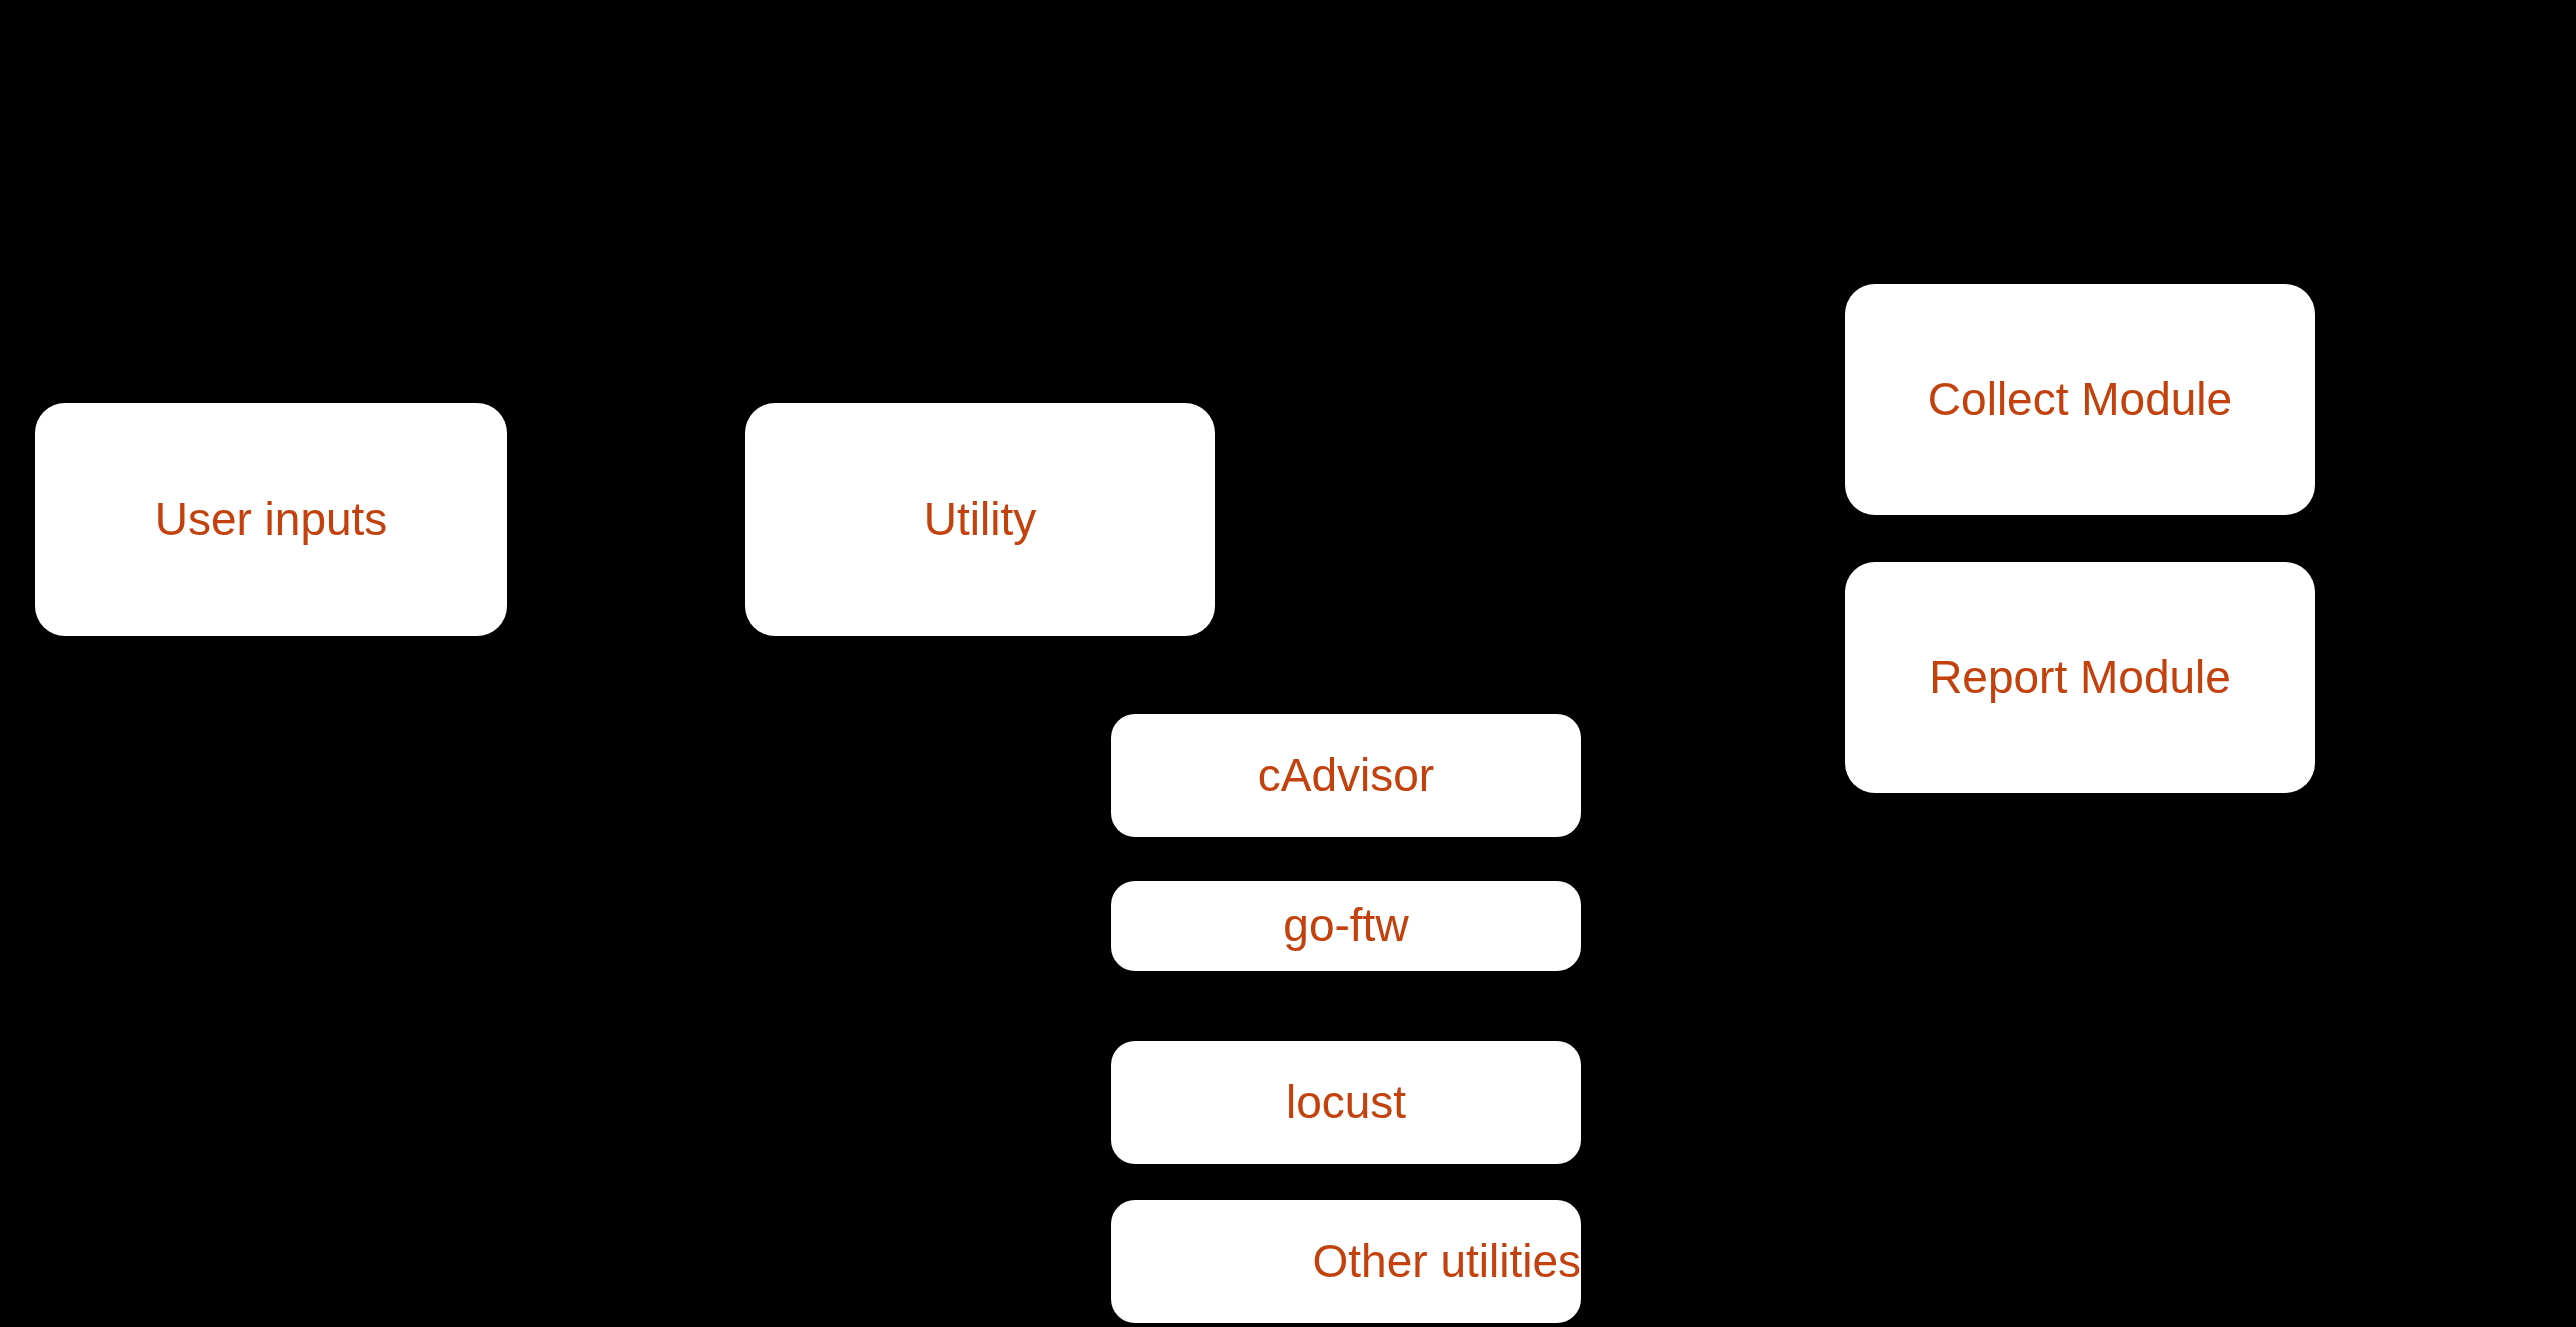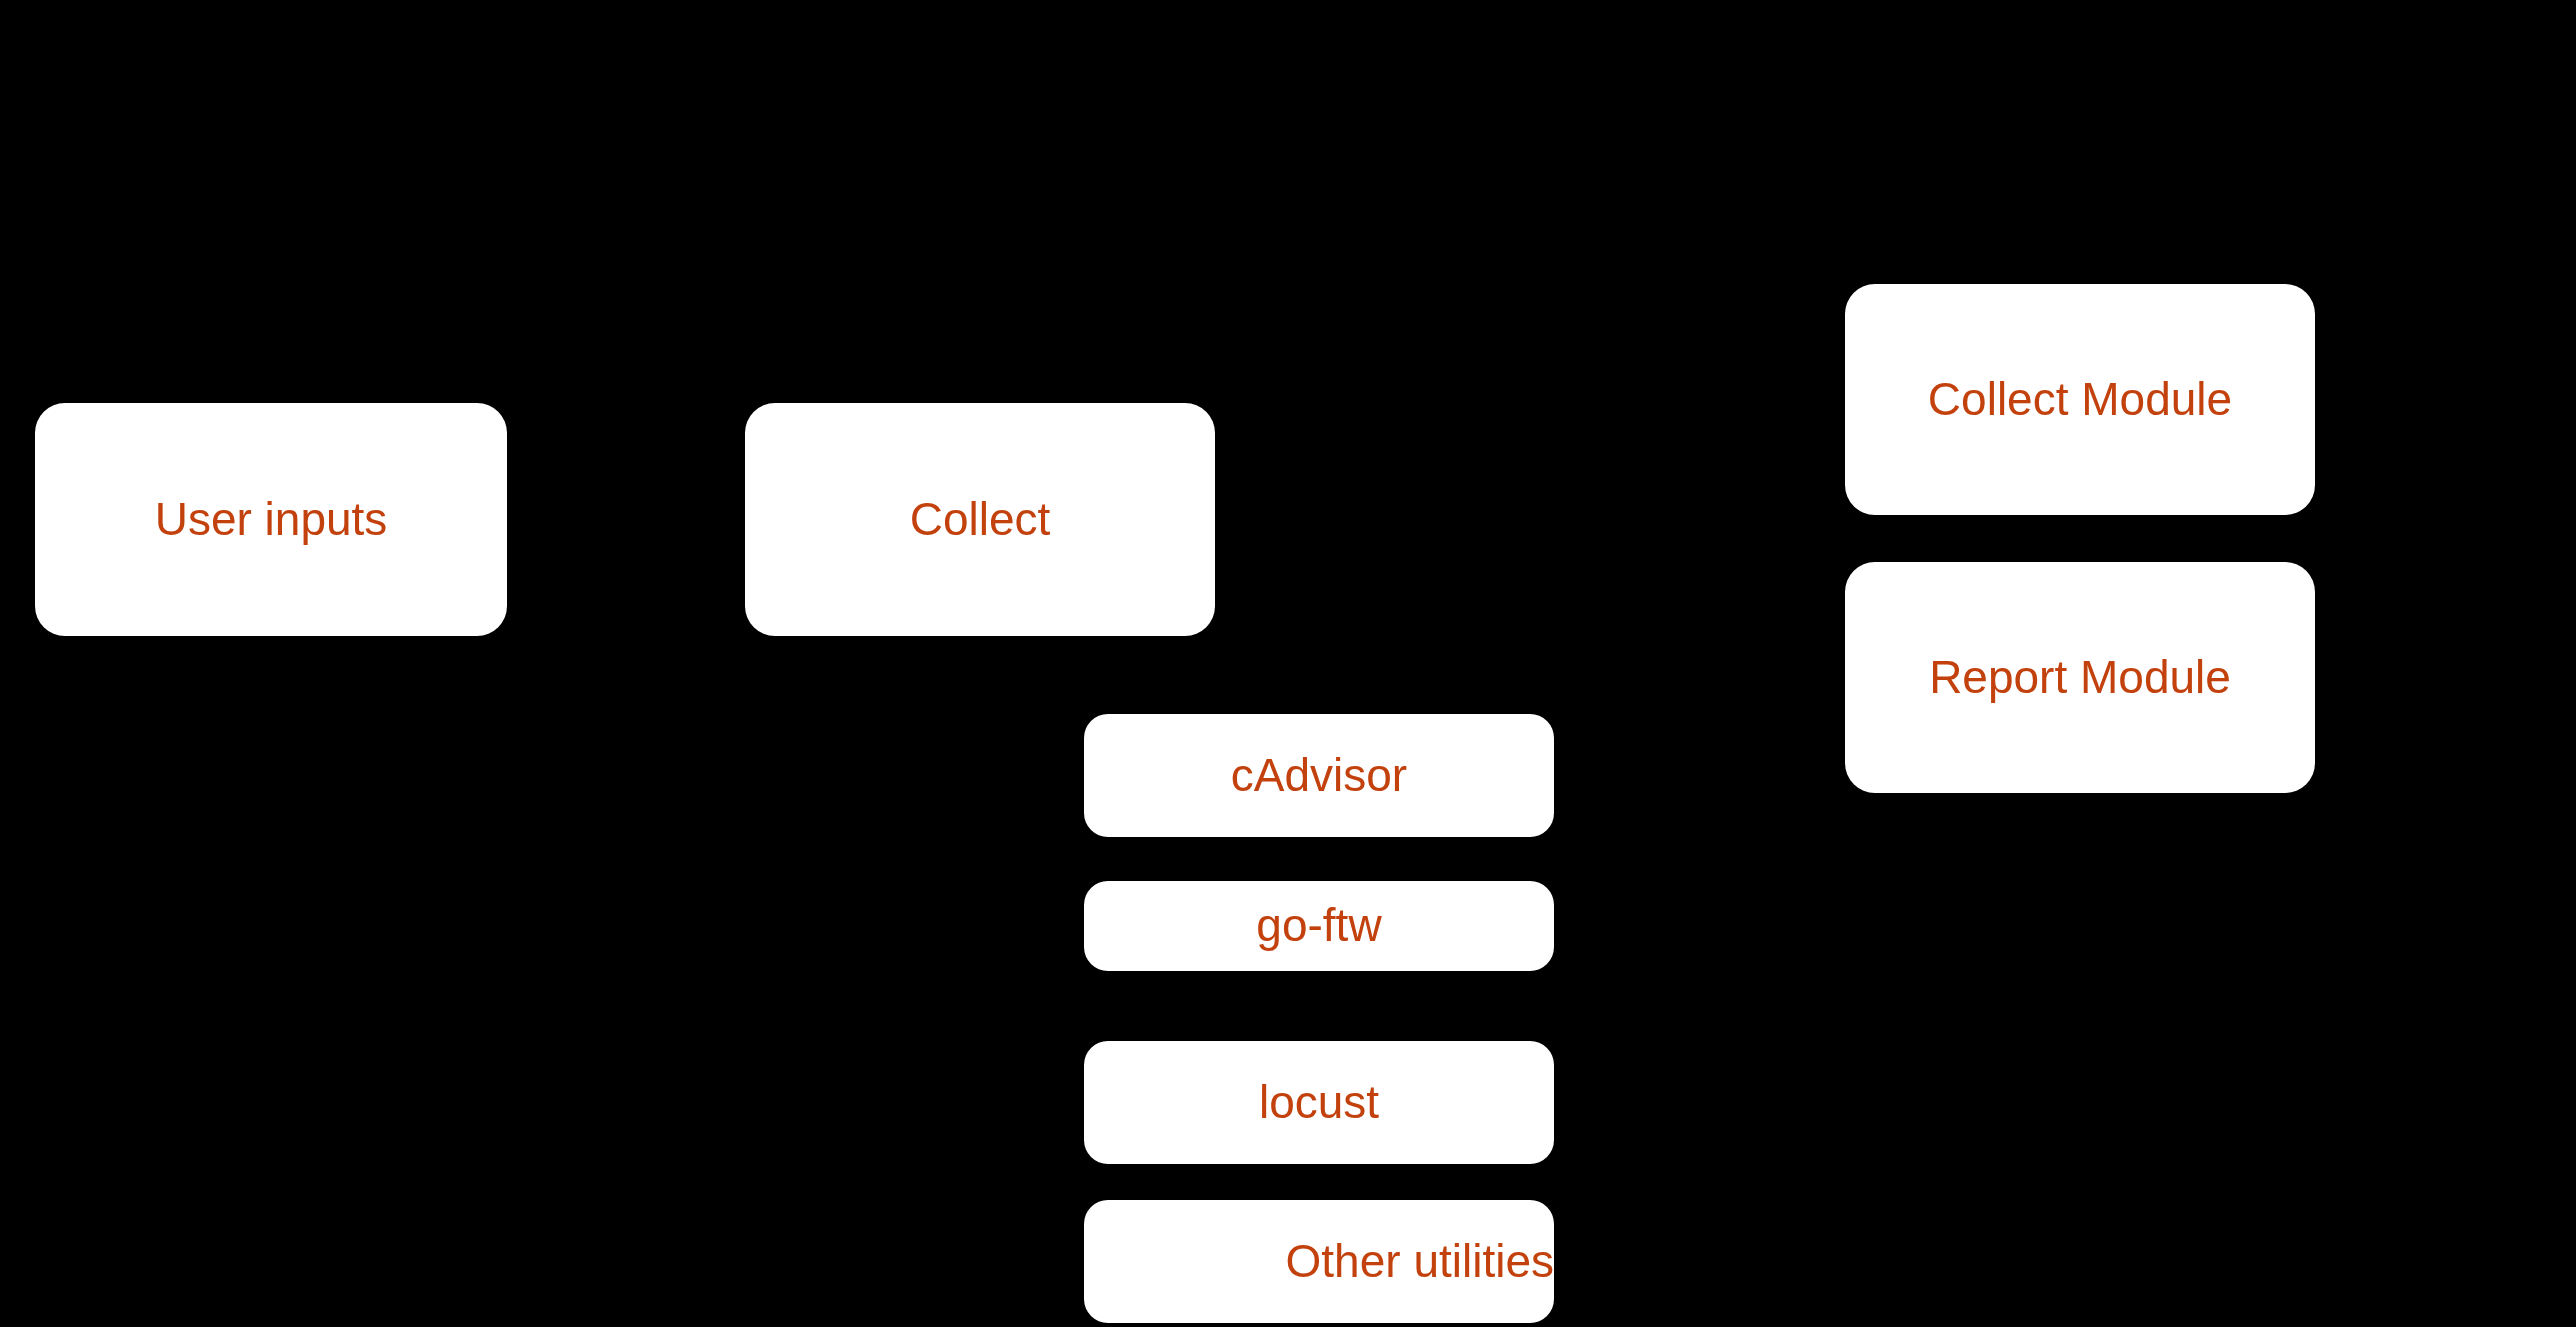--- a/index.html
+++ b/index.html
@@ -27,20 +27,21 @@
     text-align: center;
     font-size: 46px;
     line-height: 1.2;
     box-sizing: border-box;
   }
   .node--big {
     border-radius: 30px;
   }
   .node--small {
     border-radius: 24px;
+    margin-left: 27px;
   }
   
   #node-user-inputs    { left: 8px;    top: 403px;  width: 472px; height: 233px; margin-left: 27px; }
   #node-utility        { left: 745px;  top: 403px;  width: 470px; height: 233px; }
   #node-collect-module { left: 1845px; top: 284px;  width: 470px; height: 231px; }
   #node-report-module  { left: 1845px; top: 562px;  width: 470px; height: 231px; }
   #node-cadvisor       { left: 1084px; top: 714px;  width: 470px; height: 123px; }
   #node-go-ftw         { left: 1084px; top: 881px;  width: 470px; height: 90px; }
   #node-locust         { left: 1084px; top: 1041px; width: 470px; height: 123px; }
   #node-other-utils    { left: 1084px; top: 1200px; width: 470px; height: 123px; justify-content: flex-end; }
@@ -48,21 +49,21 @@
 </head>
 <body>
 
 <div class="canvas">
 
   <div class="node node--big" id="node-user-inputs">
     <span>User inputs</span>
   </div>
 
   <div class="node node--big" id="node-utility">
-    <span>Collect</span>
+    <span>Utility</span>
   </div>
 
   <div class="node node--big" id="node-collect-module">
     <span>Collect Module</span>
   </div>
 
   <div class="node node--big" id="node-report-module">
     <span>Report Module</span>
   </div>
 

